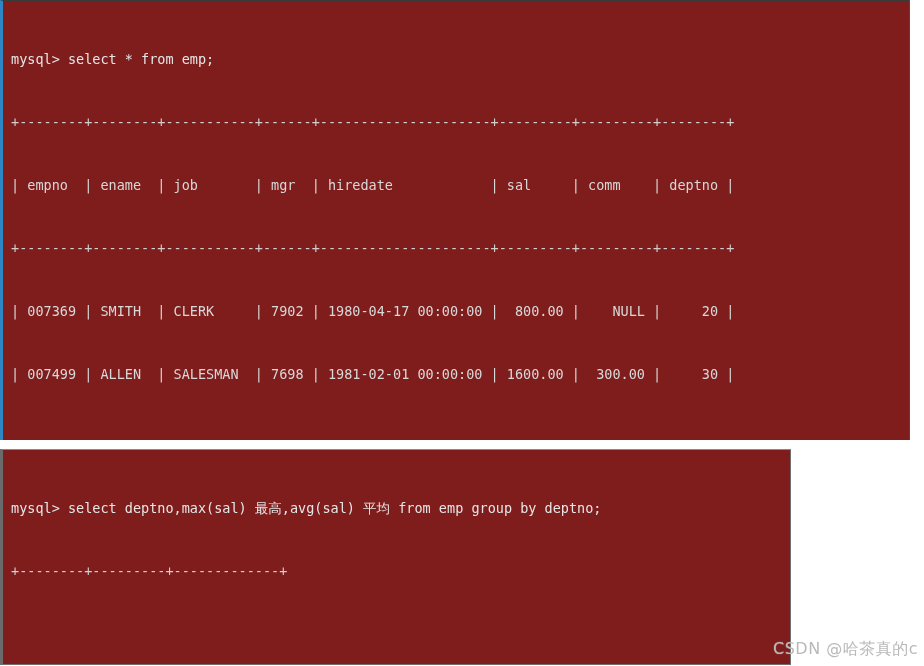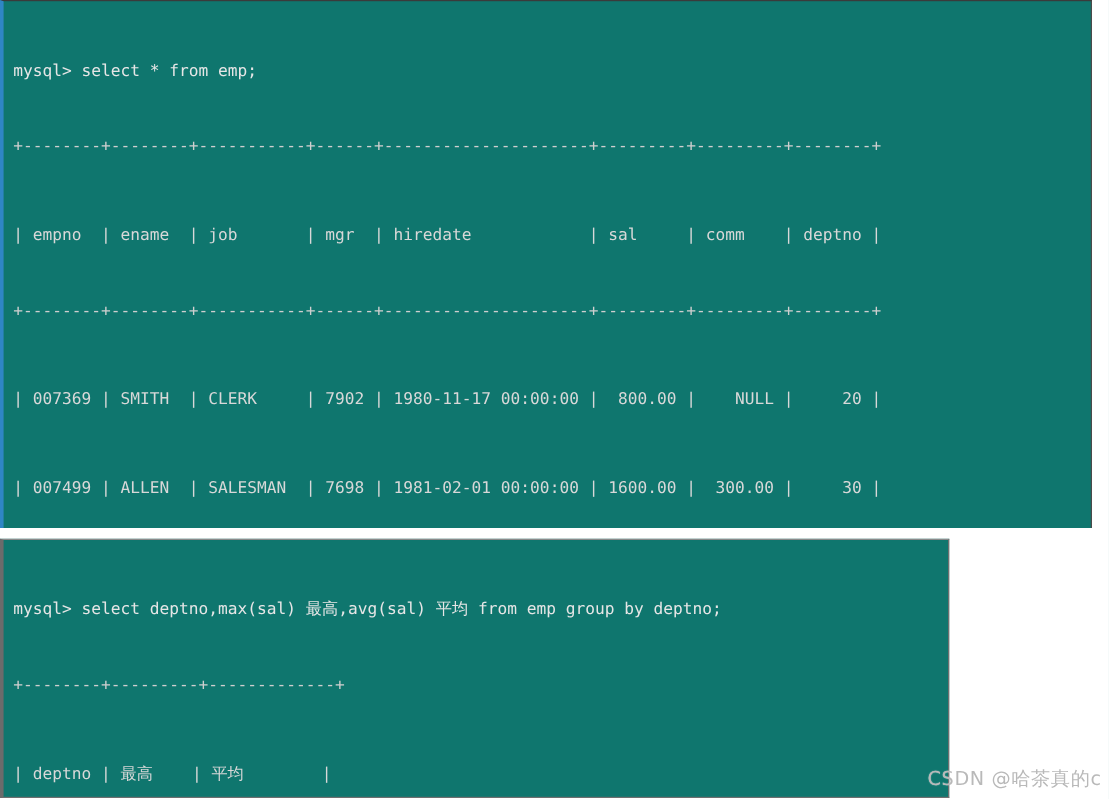--- a/index.html
+++ b/index.html
@@ -10,21 +10,21 @@
   body {
     width: 924px;
     height: 666px;
     position: relative;
     overflow: hidden;
     font-family: "DejaVu Sans Mono", "Liberation Mono", monospace;
   }
 
   .terminal {
     position: absolute;
-    background: #0f766e;
+    background: #7f1d1d;
     color: #d4d4d4;
     font-family: "DejaVu Sans Mono", "Liberation Mono", monospace;
     font-size: 13.5px;
     line-height: 21px;
     white-space: pre;
     overflow: hidden;
     letter-spacing: 0px;
   }
 
   #panel-one {
@@ -53,21 +53,21 @@
   }
 
   .term-line {
     display: block;
     white-space: pre;
     height: 21px;
   }
 
   .prompt-line { color: #e6e6e6; }
   .rule-line   { color: #cfcfcf; }
-  .row-line    { color: #d8d8d8; margin-top: 11px; }
+  .row-line    { color: #d8d8d8; }
 
   #watermark {
     position: absolute;
     right: 6px;
     bottom: 6px;
     font-family: "DejaVu Sans", "Liberation Sans", sans-serif;
     font-size: 16px;
     color: #b9b9b9;
     letter-spacing: 0.5px;
     z-index: 10;
@@ -75,41 +75,40 @@
   }
 </style>
 </head>
 <body>
 
 <div id="panel-one" class="terminal">
   <span class="term-line prompt-line">mysql&gt; select * from emp;</span>
   <span class="term-line rule-line">+--------+--------+-----------+------+---------------------+---------+---------+--------+</span>
   <span class="term-line row-line">| empno  | ename  | job       | mgr  | hiredate            | sal     | comm    | deptno |</span>
   <span class="term-line rule-line">+--------+--------+-----------+------+---------------------+---------+---------+--------+</span>
-  <span class="term-line row-line">| 007369 | SMITH  | CLERK     | 7902 | 1980-11-17 00:00:00 |  800.00 |    NULL |     20 |</span>
+  <span class="term-line row-line">| 007369 | SMITH  | CLERK     | 7902 | 1980-04-17 00:00:00 |  800.00 |    NULL |     20 |</span>
   <span class="term-line row-line">| 007499 | ALLEN  | SALESMAN  | 7698 | 1981-02-01 00:00:00 | 1600.00 |  300.00 |     30 |</span>
   
   
   
   
   
   
   
   
   
   
   
   
   
 </div>
 
 <div id="panel-two" class="terminal">
   <span class="term-line prompt-line">mysql&gt; select deptno,max(sal) 最高,avg(sal) 平均 from emp group by deptno;</span>
   <span class="term-line rule-line">+--------+---------+-------------+</span>
-  <span class="term-line row-line">| deptno | 最高    | 平均        |</span>
   
   
   
   
   
   
 </div>
 
 <div id="watermark">CSDN @哈茶真的c</div>
 

